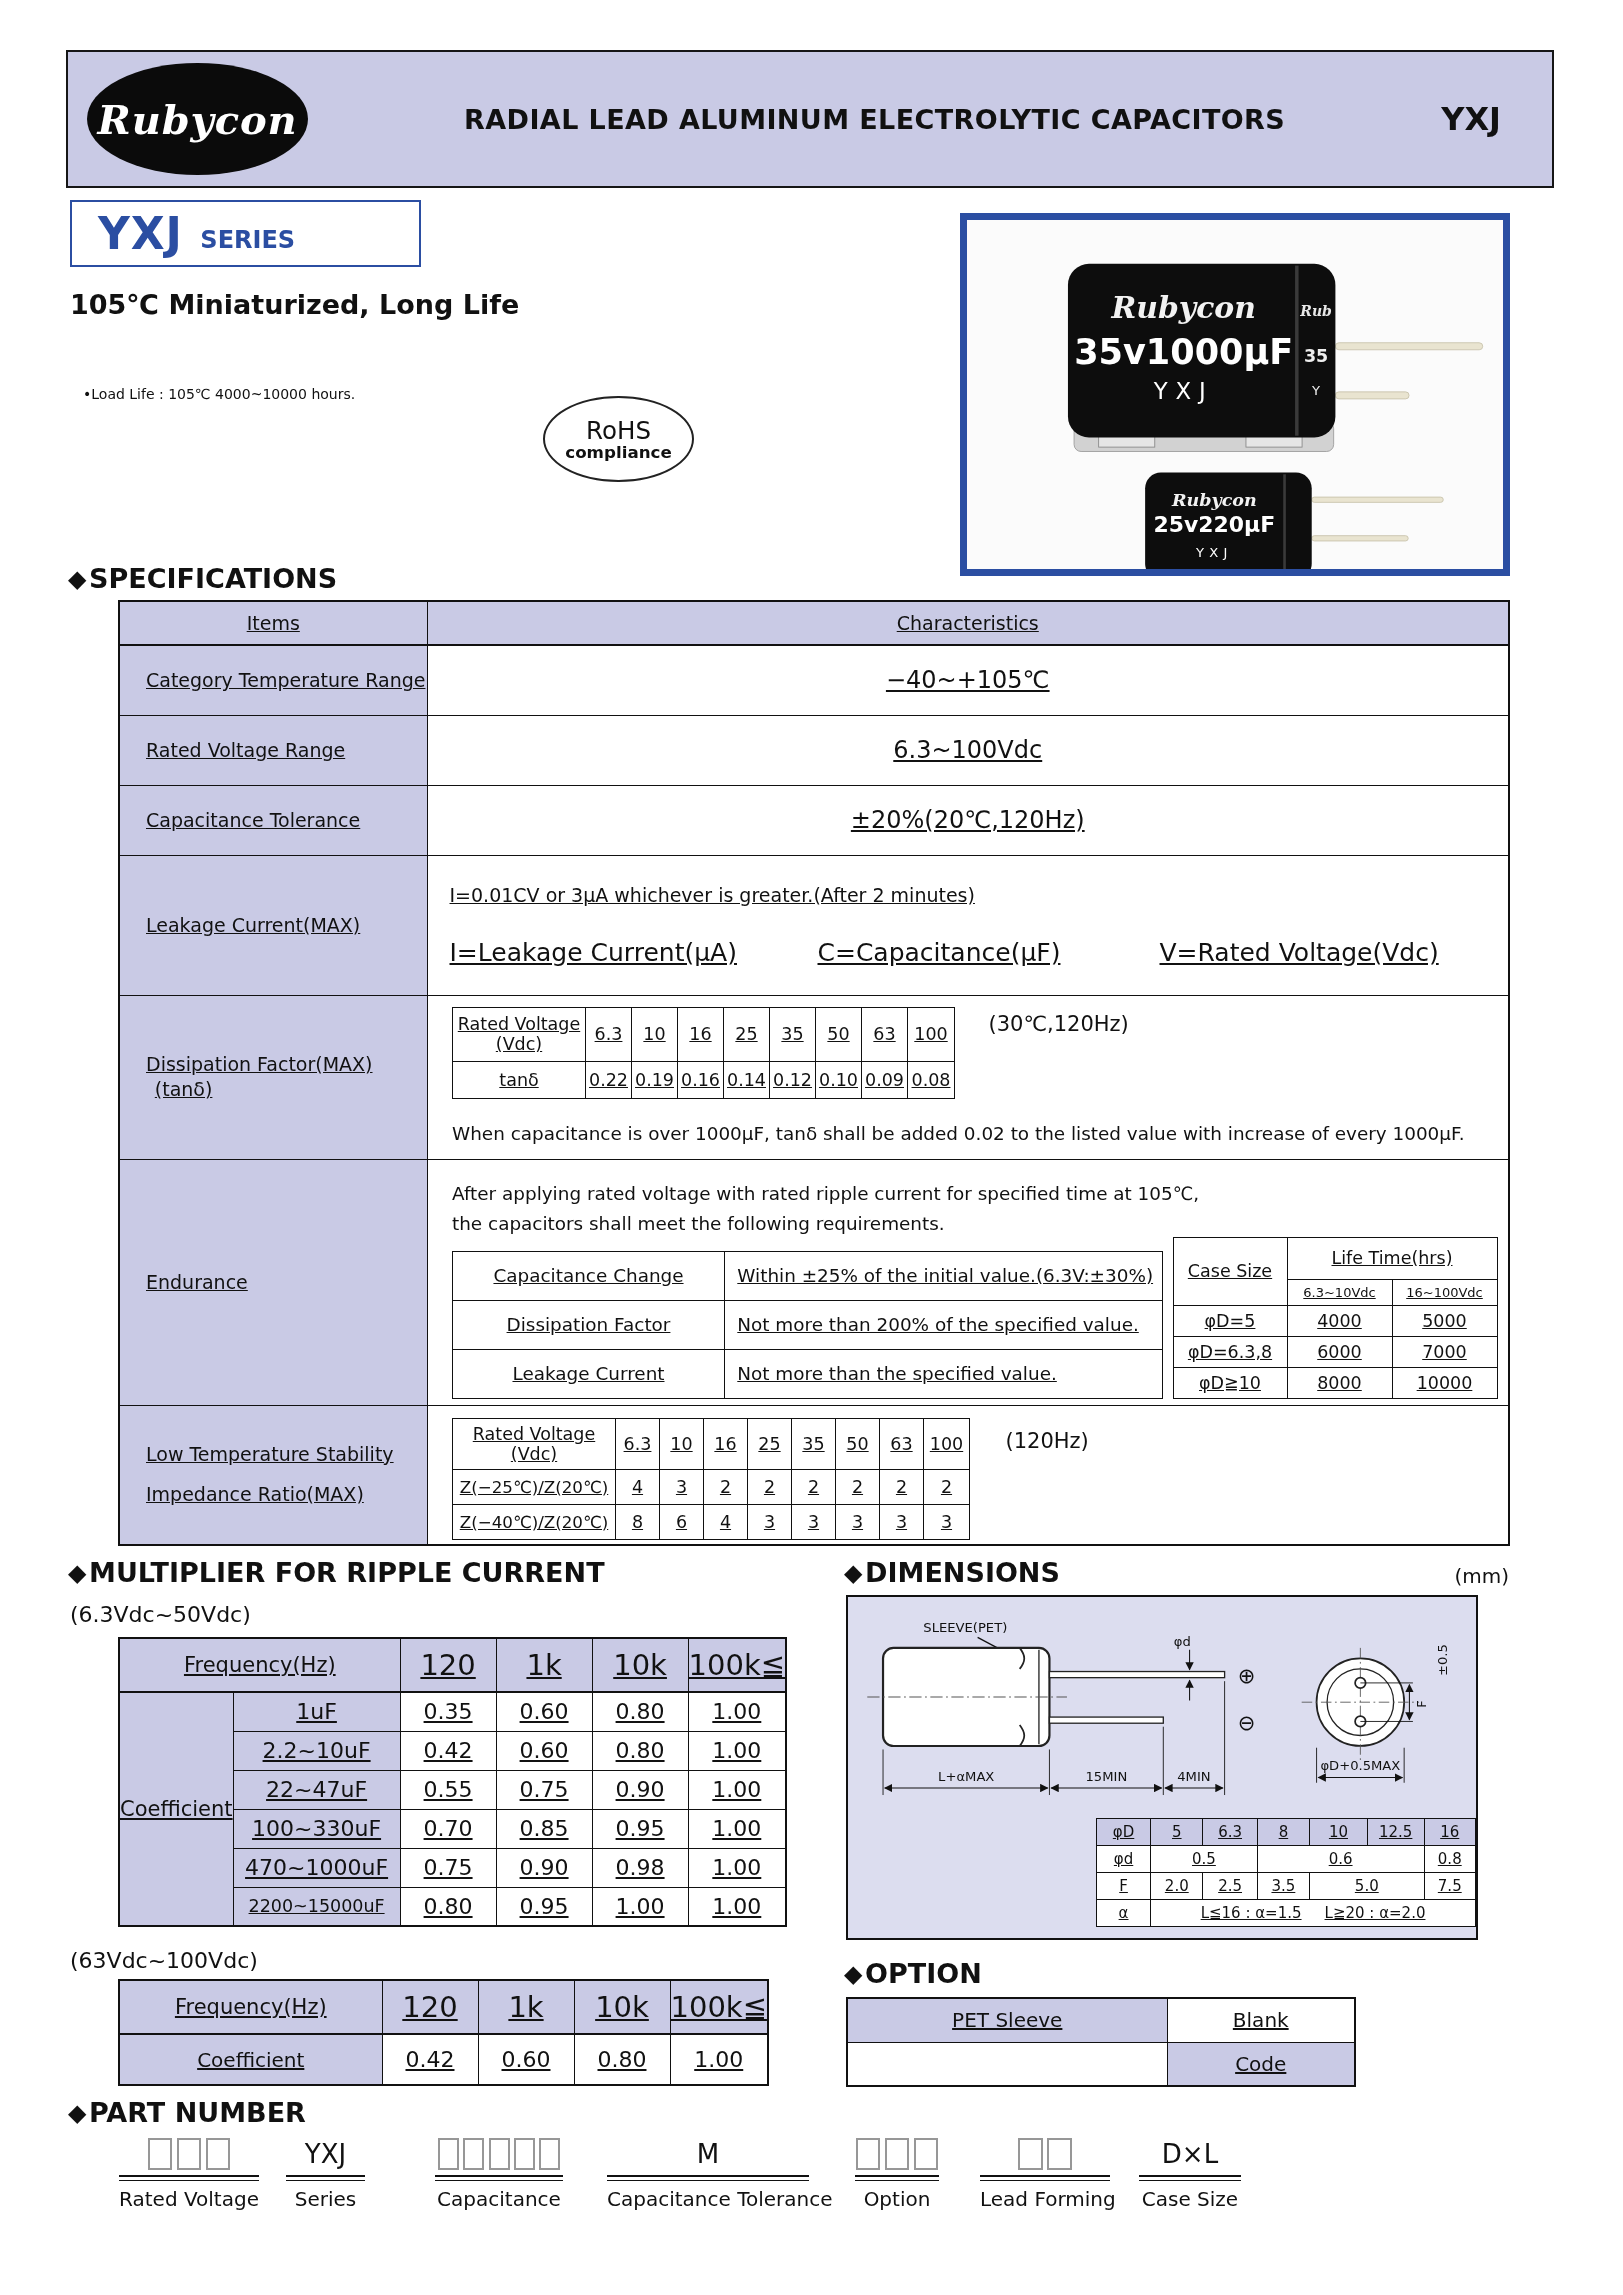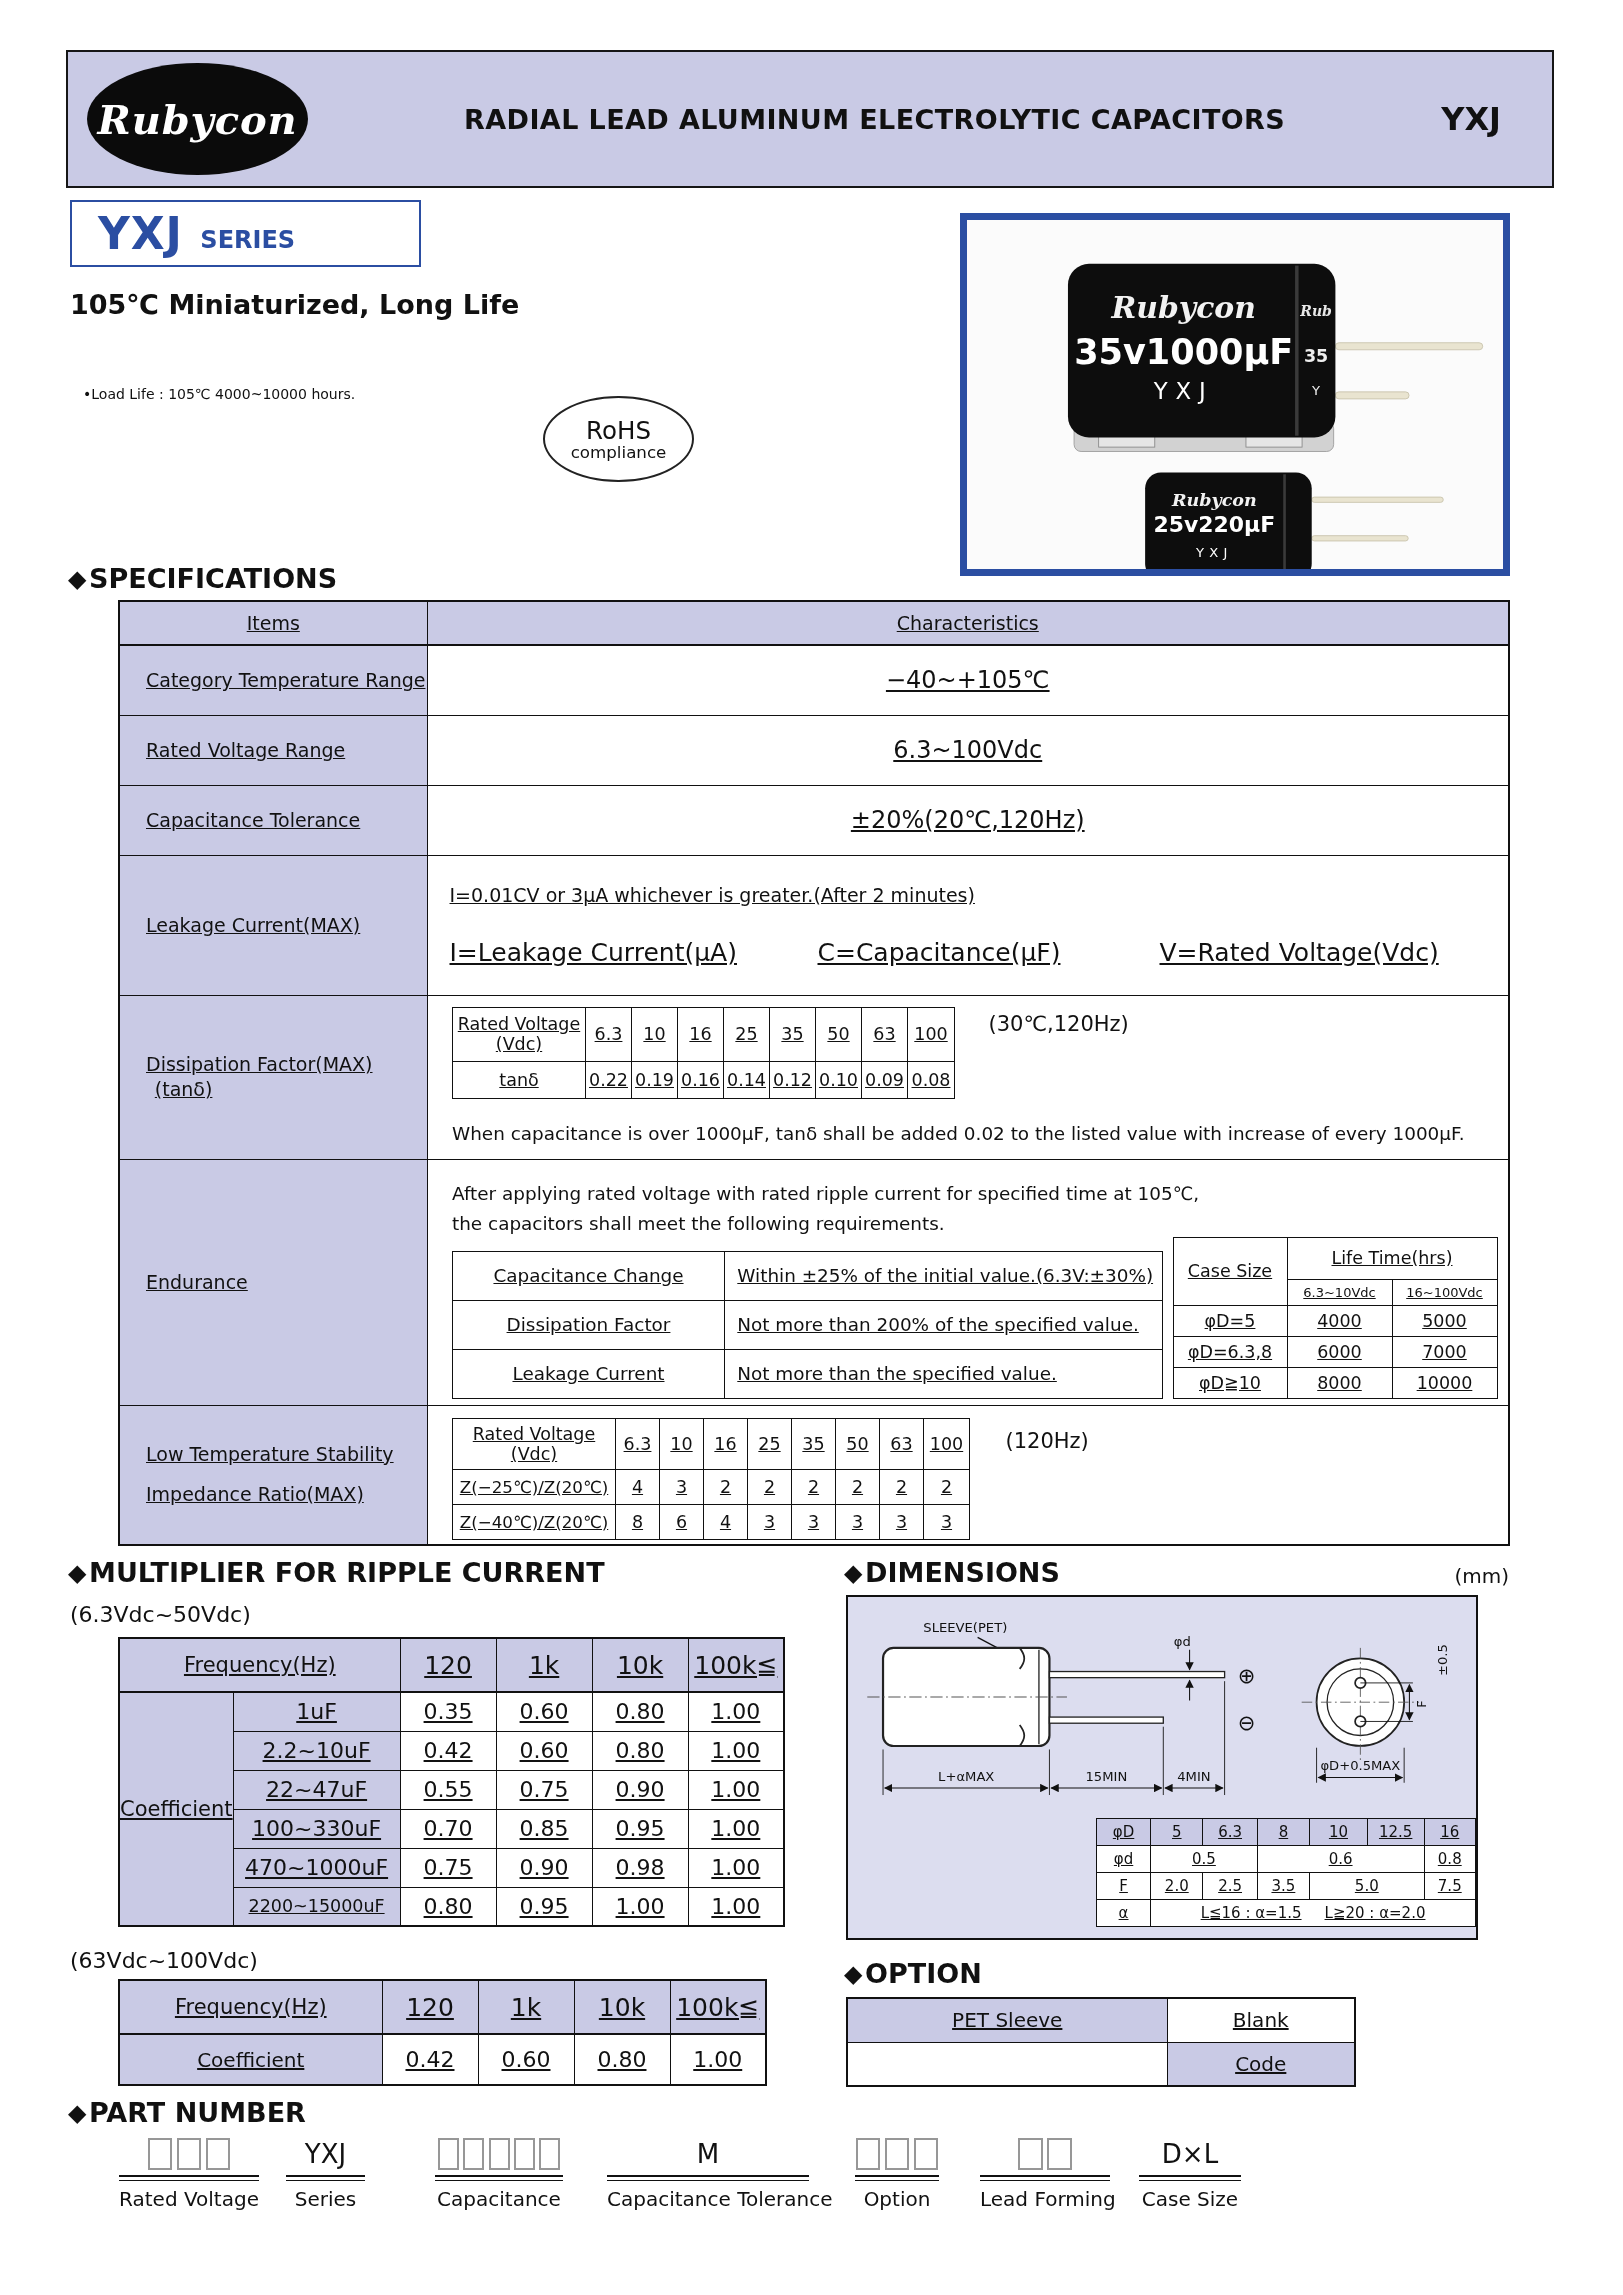--- a/index.html
+++ b/index.html
@@ -15,21 +15,21 @@
 .band-title { flex:1; text-align:center; font-size:27px; font-weight:bold; letter-spacing:0.4px; }
 .band-code { font-size:32px; font-weight:bold; margin-right:51px; }
 
 
 .series-box { left:70px; top:200px; width:351px; height:67px; border:2.6px solid #2b4ea2; background:#fff; display:flex; align-items:center; padding-left:26px; }
 .series-name { color:#2b4ea2; font-size:44px; font-weight:bold; letter-spacing:0.9px; }
 .series-suffix { color:#2b4ea2; font-size:24px; font-weight:bold; margin:12.3px 0 0 17.5px; }
 .tagline { left:70px; top:289px; font-size:27px; font-weight:bold; }
 .loadlife { left:83px; top:386px; font-size:14px; }
 .rohs { left:543px; top:396px; width:151px; height:86px; border:2.6px solid #222; border-radius:50%; background:#fff; display:flex; flex-direction:column; align-items:center; justify-content:center; }
-.rohs-1 { font-size:24.5px; } .rohs-2 { font-size:16.7px; margin-top:-2.6px; }
+.rohs-1 { font-size:24.5px; } .rohs-2 { font-size:16.7px; margin-top:-2.6px;font-weight:bold; }
 .photo { left:960px; top:213px; width:550px; height:363px; border:7px solid #2b4ea2; background:#fbfbfb; }
 .photo svg { display:block; }
 
 
 .sec-head { font-size:27px; font-weight:bold; display:flex; align-items:center; white-space:nowrap; }
 .sec-head .dia { font-size:24px; margin-right:2.6px; }
 .cap-label { font-size:22px; }
 .mm { font-size:20px; }
 
 
@@ -59,21 +59,21 @@
 .req td { font-size:18.4px; vertical-align:middle; background:#fff; }
 .req .val { padding-left:12.3px; }
 .life { position:absolute; border:1.8px solid #111; background:#fff; }
 .life td { font-size:17.5px; text-align:center; vertical-align:middle; background:#fff; }
 .life .sub { font-size:13px; }
 .lt-lbl div { line-height:1.25; }
 .lt-gap { margin-top:16px; }
 .dis-lbl div { line-height:1.3; }
 
 
-.ripple th { font-size:25px; text-align:center; vertical-align:middle; background:#c9cae5; }
+.ripple th { font-size:29px; text-align:center; vertical-align:middle; background:#c9cae5; }
 .ripple td { font-size:22px; text-align:center; vertical-align:middle; background:#fff; }
 .ripple .rng { background:#c9cae5; }
 .ripple .coeff { background:#c9cae5; font-size:21px; }
 .ripple .sm { font-size:17.5px; }
 
 
 .dim-panel { left:846px; top:1595px; width:632px; height:345px; background:#dcddef; border:2.6px solid #111; }
 .dgm { position:absolute; left:0; top:0; }
 .dimtbl { position:absolute; left:248px; top:221px; background:#fff; border:1.8px solid #111; }
 .dimtbl td { font-size:15px; text-align:center; vertical-align:middle; height:27px; background:#fff; }

